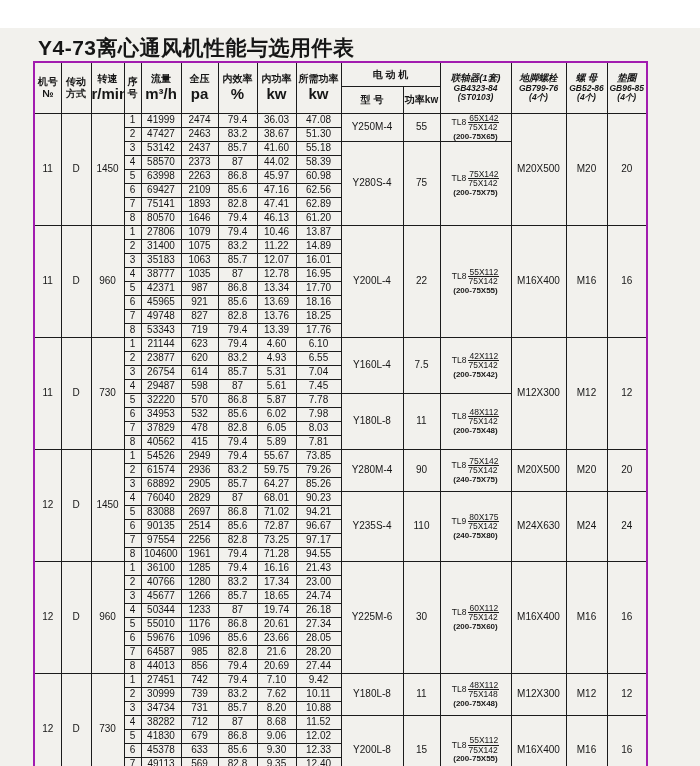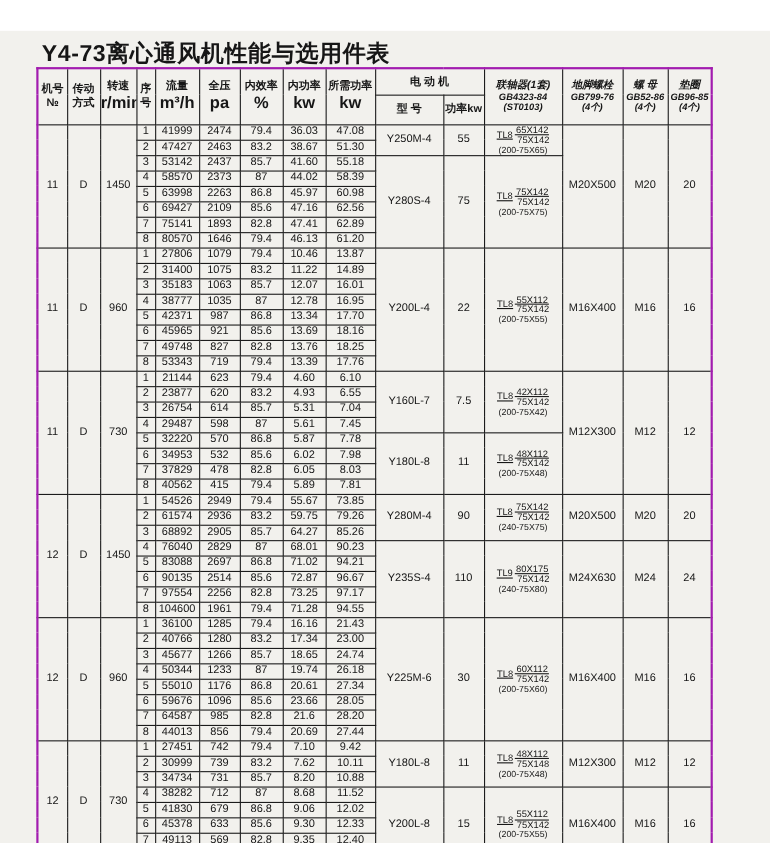--- a/index.html
+++ b/index.html
@@ -23,25 +23,25 @@
   thead th {font-weight:bold; font-size:10px;}
   thead tr.h1 {height:24px;}
   thead tr.h2 {height:27px;}
   thead .unit {font-size:15px; font-weight:bold;}
   thead .gbcell div {font-size:8.5px; line-height:1.12;font-style:italic;}
   thead .gbcell div:first-child {font-size:9.5px;}
   tbody tr {height:14px;}
   tbody td {font-size:10px;}
   td.coupling-cell {font-size:8.5px; line-height:1.0;}
   .cwrap {display:flex; align-items:center; justify-content:center; gap:2px;}
-  .ctype {font-size:8.5px;text-decoration:underline;}
-  .frac {display:inline-block; vertical-align:middle; text-align:right;}
+  .ctype {font-size:8.5px;}
+  .frac {display:inline-block; vertical-align:middle; text-align:left;}
   .frac .num {display:block; border-bottom:1px solid #1c1c1c; padding:0 1px;}
   .frac .den {display:block;}
-  .cnote {font-size:8px; margin-top:1px; text-align:center;}
+  .cnote {font-size:8px; margin-top:1px; text-align:center;font-weight:bold;}
 </style>
 </head>
 <body>
 
 <div class="page">
   <div class="title">Y4-73离心通风机性能与选用件表</div>
 
   <table class="perf">
     <colgroup>
       <col style="width:27px">
@@ -305,21 +305,21 @@
         <tr>
           <td rowspan="8">11</td>
           <td rowspan="8">D</td>
           <td rowspan="8">730</td>
           <td>1</td>
           <td>21144</td>
           <td>623</td>
           <td>79.4</td>
           <td>4.60</td>
           <td>6.10</td>
-          <td rowspan="4">Y160L-7</td>
+          <td rowspan="4">Y160L-4</td>
           <td rowspan="4">7.5</td>
           <td rowspan="4" class="coupling-cell">
             <div class="cwrap">
               <span class="ctype">TL8</span>
               <span class="frac">
                 <span class="num">42X112</span>
                 <span class="den">75X142</span>
               </span>
             </div>
             <div class="cnote">(200-75X42)</div>

